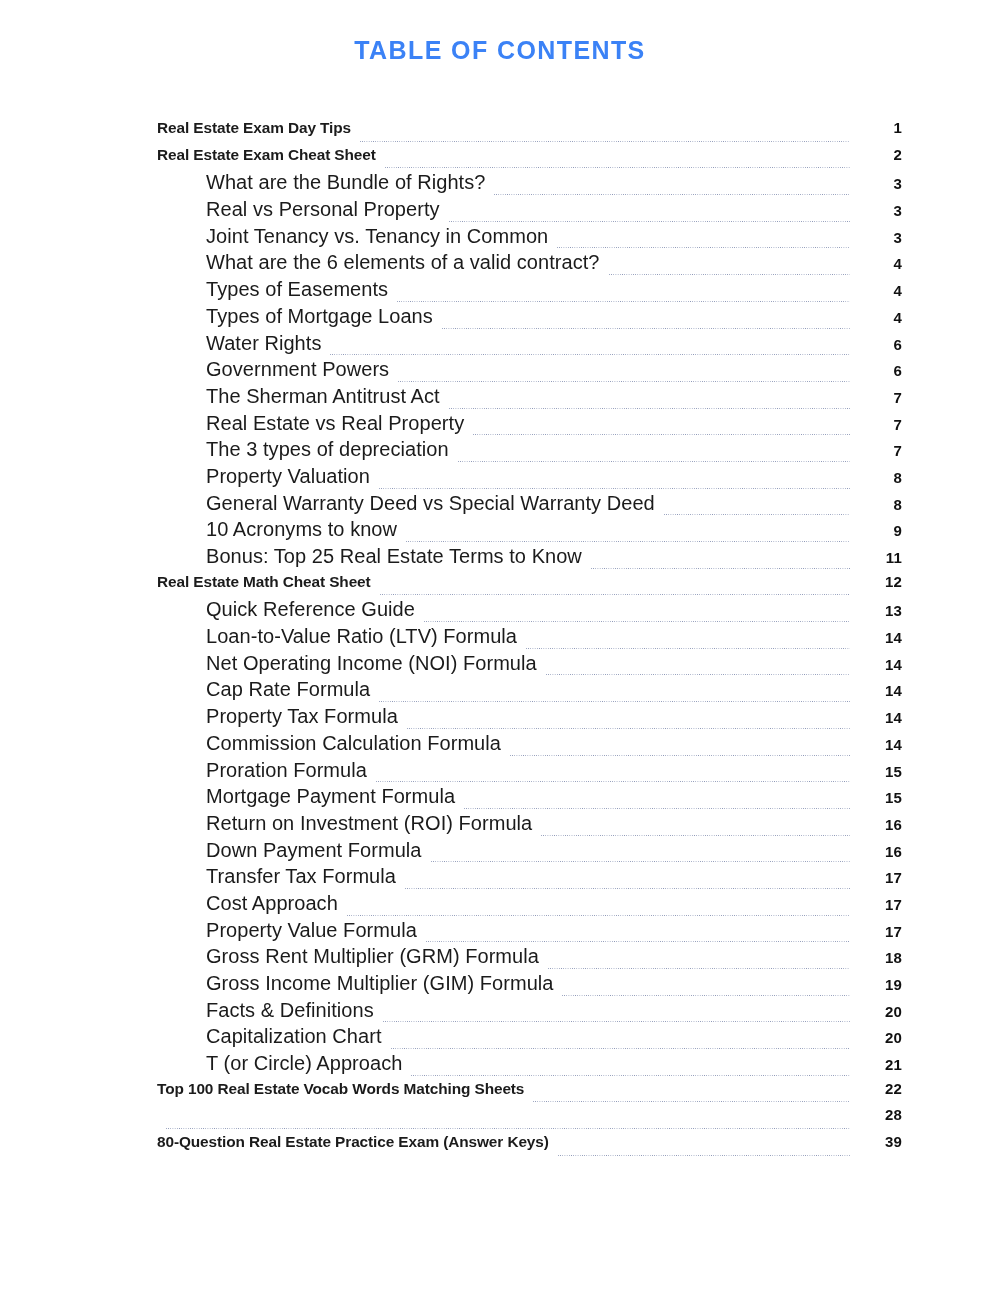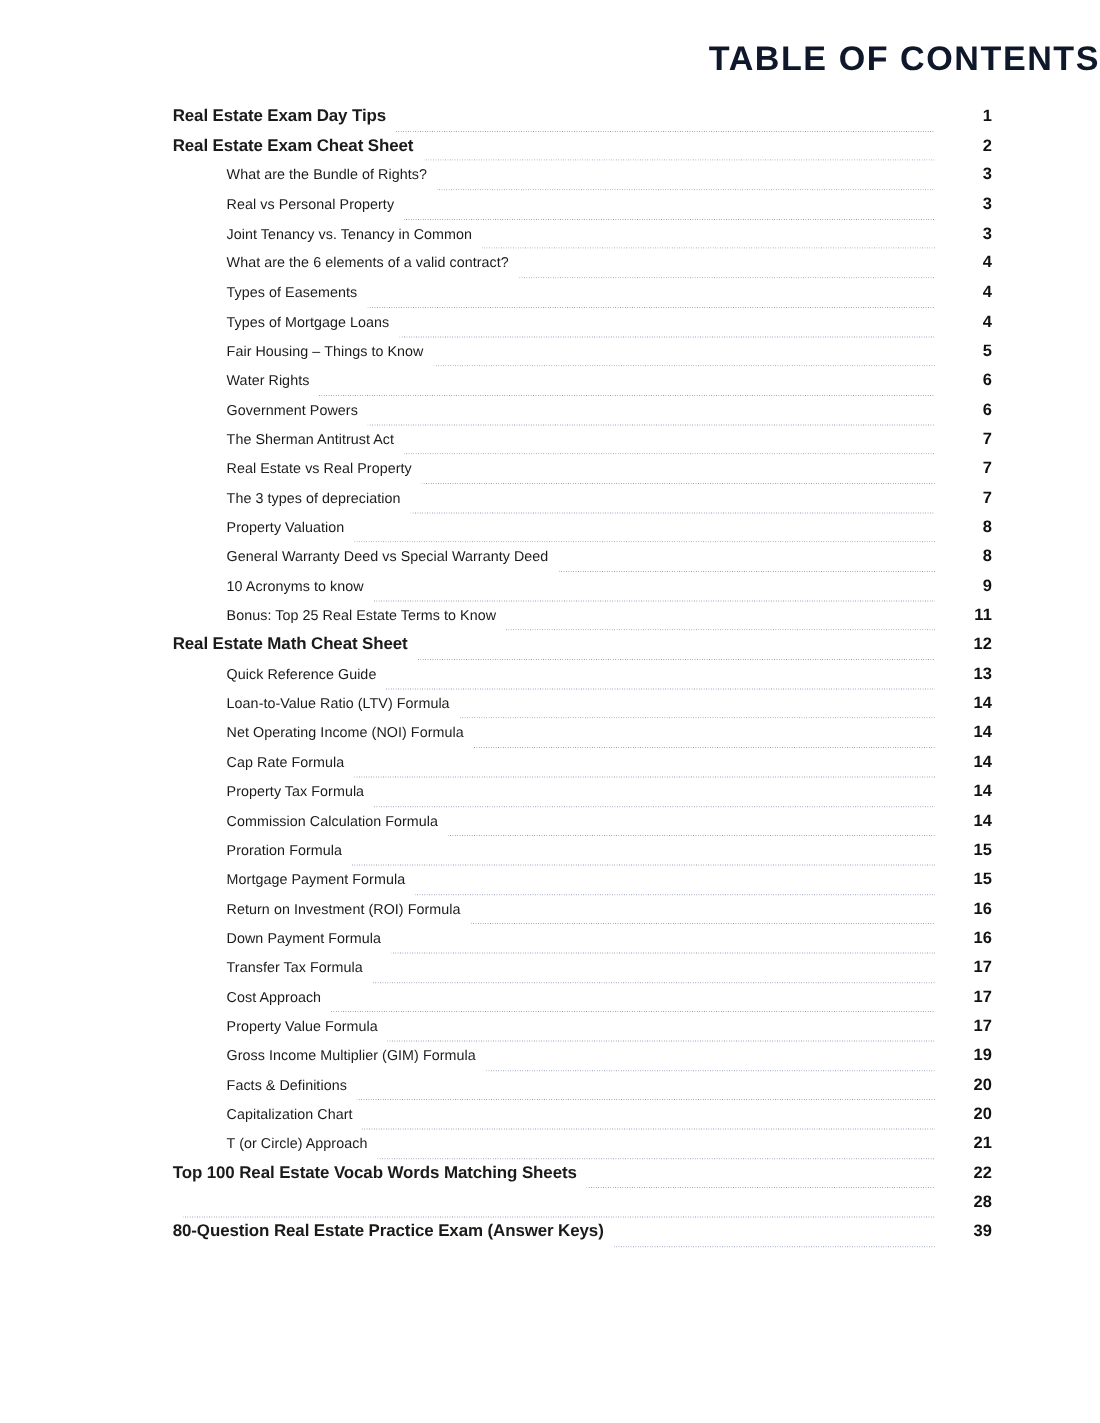--- a/index.html
+++ b/index.html
@@ -22,31 +22,31 @@
     height: 1294px;
     background: #ffffff;
     box-sizing: border-box;
   }
 
   .page-title {
     position: absolute;
     top: 36px;
     left: 0;
     width: 1000px;
-    text-align: right;
-    font-size: 31px;
+    text-align: center;
+    font-size: 25px;
     font-weight: 700;
     letter-spacing: 1.4px;
-    color: #0f172a;
+    color: #3b82f6;
     font-family: "Liberation Sans", "DejaVu Sans", sans-serif;
   }
 
   .toc {
     position: absolute;
-    top: 97px;
+    top: 119px;
     left: 157px;
     width: 745px;
   }
 
   .toc-row {
     display: flex;
     align-items: baseline;
     width: 100%;
     height: 26.7px;
     box-sizing: border-box;
@@ -65,21 +65,21 @@
     font-size: 15.4px;
     letter-spacing: -0.1px;
   }
 
   .level-2 {
     padding-left: 49px;
   }
 
   .level-2 > .toc-label {
     font-weight: 400;
-    font-size: 13px;
+    font-size: 20px;
     letter-spacing: 0.05px;
   }
 
   .toc-leader {
     flex: 1 1 auto;
     position: relative;
     min-width: 10px;
     height: 1px;
     margin: 0 6px 0 9px;
     align-self: flex-end;
@@ -157,25 +157,20 @@
         <span class="toc-label">Types of Easements</span>
         <span class="toc-leader"></span>
         <span class="toc-page">4</span>
       </div>
       <div class="toc-row level-2">
         <span class="toc-label">Types of Mortgage Loans</span>
         <span class="toc-leader"></span>
         <span class="toc-page">4</span>
       </div>
       <div class="toc-row level-2">
-        <span class="toc-label">Fair Housing – Things to Know</span>
-        <span class="toc-leader"></span>
-        <span class="toc-page">5</span>
-      </div>
-      <div class="toc-row level-2">
         <span class="toc-label">Water Rights</span>
         <span class="toc-leader"></span>
         <span class="toc-page">6</span>
       </div>
       <div class="toc-row level-2">
         <span class="toc-label">Government Powers</span>
         <span class="toc-leader"></span>
         <span class="toc-page">6</span>
       </div>
       <div class="toc-row level-2">
@@ -277,20 +272,25 @@
         <span class="toc-label">Cost Approach</span>
         <span class="toc-leader"></span>
         <span class="toc-page">17</span>
       </div>
       <div class="toc-row level-2">
         <span class="toc-label">Property Value Formula</span>
         <span class="toc-leader"></span>
         <span class="toc-page">17</span>
       </div>
       <div class="toc-row level-2">
+        <span class="toc-label">Gross Rent Multiplier (GRM) Formula</span>
+        <span class="toc-leader"></span>
+        <span class="toc-page">18</span>
+      </div>
+      <div class="toc-row level-2">
         <span class="toc-label">Gross Income Multiplier (GIM) Formula</span>
         <span class="toc-leader"></span>
         <span class="toc-page">19</span>
       </div>
       <div class="toc-row level-2">
         <span class="toc-label">Facts &amp; Definitions</span>
         <span class="toc-leader"></span>
         <span class="toc-page">20</span>
       </div>
       <div class="toc-row level-2">

